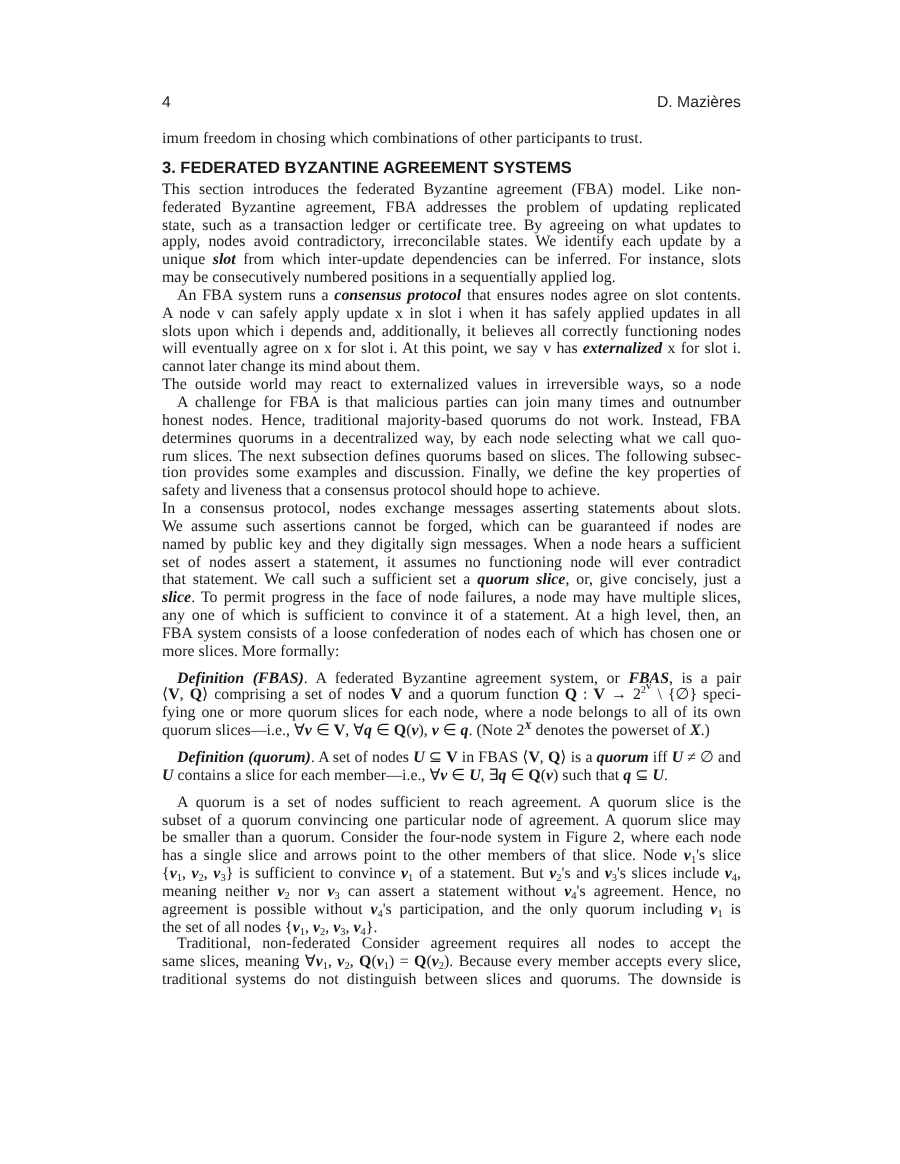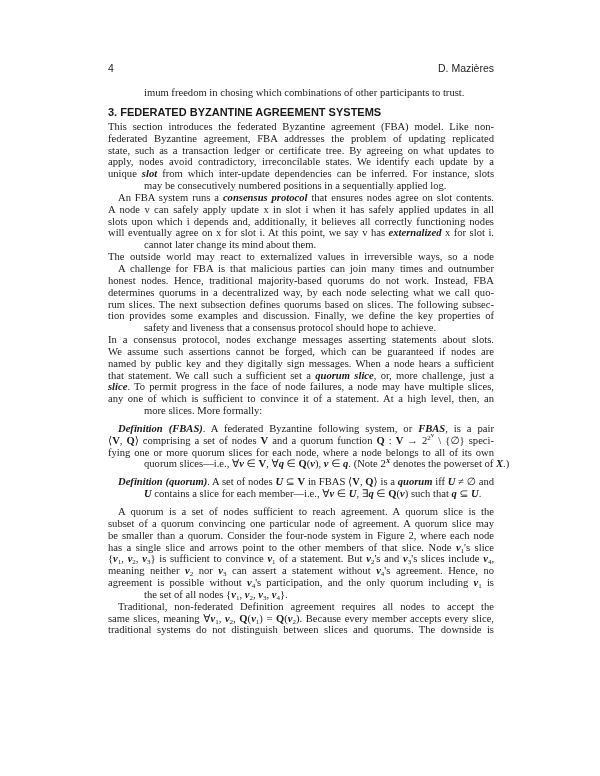--- a/index.html
+++ b/index.html
@@ -5,21 +5,21 @@
   html, body { margin: 0; padding: 0; background: #ffffff; }
   body { width: 600px; height: 776px; position: relative; overflow: hidden; color: #1a1a1a; }
   .page { position: absolute; left: 0; top: 0; width: 600px; height: 776px; background: #fff; }
   .running-head { position: absolute; top: 62px; left: 108px; width: 386px; height: 14px;
     font-family: "Liberation Sans", sans-serif; font-size: 10.5px; color: #222; }
   .running-head .pg { position: absolute; left: 0; top: 0; }
   .running-head .author { position: absolute; right: 0; top: 0; }
   .body { position: absolute; left: 108px; top: 87px; width: 386px;
     font-family: "Liberation Serif", serif; font-size: 10.6px; line-height: 11.85px; color: #1a1a1a; }
   .ln { display: block; white-space: nowrap; text-align: justify; text-align-last: justify; height: 11.85px; }
-  .ln.last { text-align-last: left; margin-left: 36px; }
+  .ln.last { text-align-last: left; }
   .ln.ind { text-indent: 10px; }
   .sec { font-family: "Liberation Sans", sans-serif; font-weight: bold; font-size: 11px; height: 16px; line-height: 14px; margin-top: 6px; display: block; }
   .subsec { font-family: "Liberation Sans", sans-serif; font-weight: bold; font-size: 9.6px; height: 15px; line-height: 14px; margin-top: 6px; display: block; }
   .gap { display: block; height: 6px; }
   i, .it { font-style: italic; font-weight: bold; }
   sub { font-size: 7px; vertical-align: -2px; line-height: 0; }
   sup { font-size: 7px; vertical-align: 4px; line-height: 0; }
 </style>
 </head>
 <body>
@@ -55,46 +55,48 @@
     <span class="ln">honest nodes. Hence, traditional majority-based quorums do not work. Instead, FBA</span>
     <span class="ln">determines quorums in a decentralized way, by each node selecting what we call quo-</span>
     <span class="ln">rum slices. The next subsection defines quorums based on slices. The following subsec-</span>
     <span class="ln">tion provides some examples and discussion. Finally, we define the key properties of</span>
     <span class="ln last">safety and liveness that a consensus protocol should hope to achieve.</span>
 
 
     <span class="ln">In a consensus protocol, nodes exchange messages asserting statements about slots.</span>
     <span class="ln">We assume such assertions cannot be forged, which can be guaranteed if nodes are</span>
     <span class="ln">named by public key and they digitally sign messages. When a node hears a sufficient</span>
-    <span class="ln"><span>that statement. We call such a sufficient set a </span><i>quorum slice</i><span>, or, more challenge, just a</span></span>
+    <span class="ln">set of nodes assert a statement, it assumes no functioning node will ever contradict</span>
+    <span class="ln"><span>that statement. We call such a sufficient set a </span><i>quorum slice</i><span>, or, give concisely, just a</span></span>
     <span class="ln"><i>slice</i><span>. To permit progress in the face of node failures, a node may have multiple slices,</span></span>
     <span class="ln">any one of which is sufficient to convince it of a statement. At a high level, then, an</span>
+    <span class="ln">FBA system consists of a loose confederation of nodes each of which has chosen one or</span>
     <span class="ln last">more slices. More formally:</span>
 
     <span class="gap"></span>
 
-    <span class="ln ind"><i>Definition (FBAS)</i><span>. A federated Byzantine following system, or </span><i>FBAS</i><span>, is a pair</span></span>
+    <span class="ln ind"><i>Definition (FBAS)</i><span>. A federated Byzantine agreement system, or </span><i>FBAS</i><span>, is a pair</span></span>
     <span class="ln">⟨<b>V</b>, <b>Q</b>⟩ comprising a set of nodes <b>V</b> and a quorum function <b>Q</b> : <b>V</b> → 2<sup>2<sup style="font-size:5px;vertical-align:3px"><b>V</b></sup></sup> \ {∅} speci-</span>
     <span class="ln">fying one or more quorum slices for each node, where a node belongs to all of its own</span>
     <span class="ln last">quorum slices—i.e., ∀<i>v</i> ∈ <b>V</b>, ∀<i>q</i> ∈ <b>Q</b>(<i>v</i>), <i>v</i> ∈ <i>q</i>. (Note 2<sup><i>X</i></sup> denotes the powerset of <i>X</i>.)</span>
 
     <span class="gap"></span>
 
     <span class="ln ind"><i>Definition (quorum)</i>. A set of nodes <i>U</i> ⊆ <b>V</b> in FBAS ⟨<b>V</b>, <b>Q</b>⟩ is a <i>quorum</i> iff <i>U</i> ≠ ∅ and</span>
     <span class="ln last"><i>U</i> contains a slice for each member—i.e., ∀<i>v</i> ∈ <i>U</i>, ∃<i>q</i> ∈ <b>Q</b>(<i>v</i>) such that <i>q</i> ⊆ <i>U</i>.</span>
 
     <span class="gap"></span>
 
     <span class="ln ind">A quorum is a set of nodes sufficient to reach agreement. A quorum slice is the</span>
     <span class="ln">subset of a quorum convincing one particular node of agreement. A quorum slice may</span>
     <span class="ln">be smaller than a quorum. Consider the four-node system in Figure 2, where each node</span>
     <span class="ln">has a single slice and arrows point to the other members of that slice. Node <i>v</i><sub>1</sub>'s slice</span>
     <span class="ln">{<i>v</i><sub>1</sub>, <i>v</i><sub>2</sub>, <i>v</i><sub>3</sub>} is sufficient to convince <i>v</i><sub>1</sub> of a statement. But <i>v</i><sub>2</sub>'s and <i>v</i><sub>3</sub>'s slices include <i>v</i><sub>4</sub>,</span>
     <span class="ln">meaning neither <i>v</i><sub>2</sub> nor <i>v</i><sub>3</sub> can assert a statement without <i>v</i><sub>4</sub>'s agreement. Hence, no</span>
     <span class="ln">agreement is possible without <i>v</i><sub>4</sub>'s participation, and the only quorum including <i>v</i><sub>1</sub> is</span>
     <span class="ln last">the set of all nodes {<i>v</i><sub>1</sub>, <i>v</i><sub>2</sub>, <i>v</i><sub>3</sub>, <i>v</i><sub>4</sub>}.</span>
 
-    <span class="ln ind">Traditional, non-federated Definition agreement requires all nodes to accept the</span>
+    <span class="ln ind">Traditional, non-federated Consider agreement requires all nodes to accept the</span>
     <span class="ln">same slices, meaning ∀<i>v</i><sub>1</sub>, <i>v</i><sub>2</sub>, <b>Q</b>(<i>v</i><sub>1</sub>) = <b>Q</b>(<i>v</i><sub>2</sub>). Because every member accepts every slice,</span>
     <span class="ln">traditional systems do not distinguish between slices and quorums. The downside is</span>
 
   </div>
 </div>
 
 </body></html>

